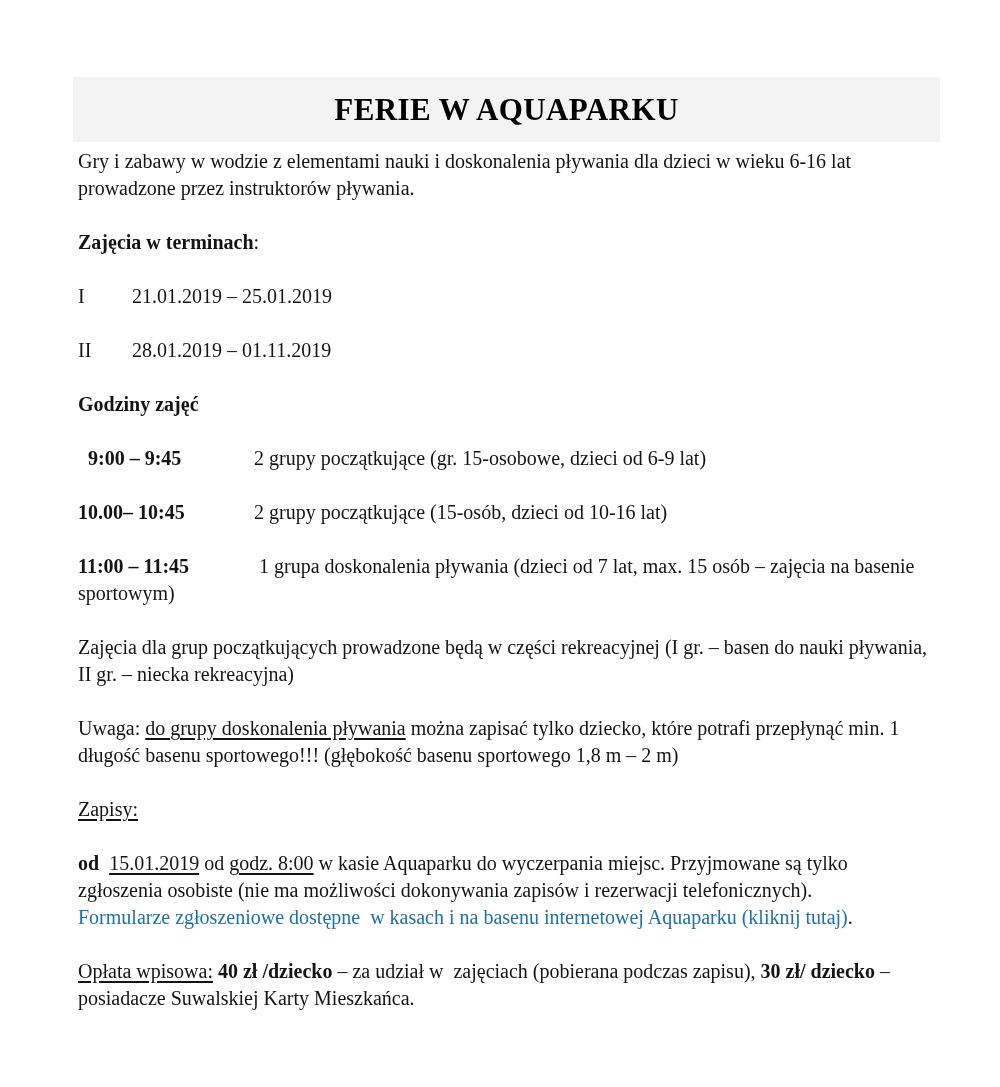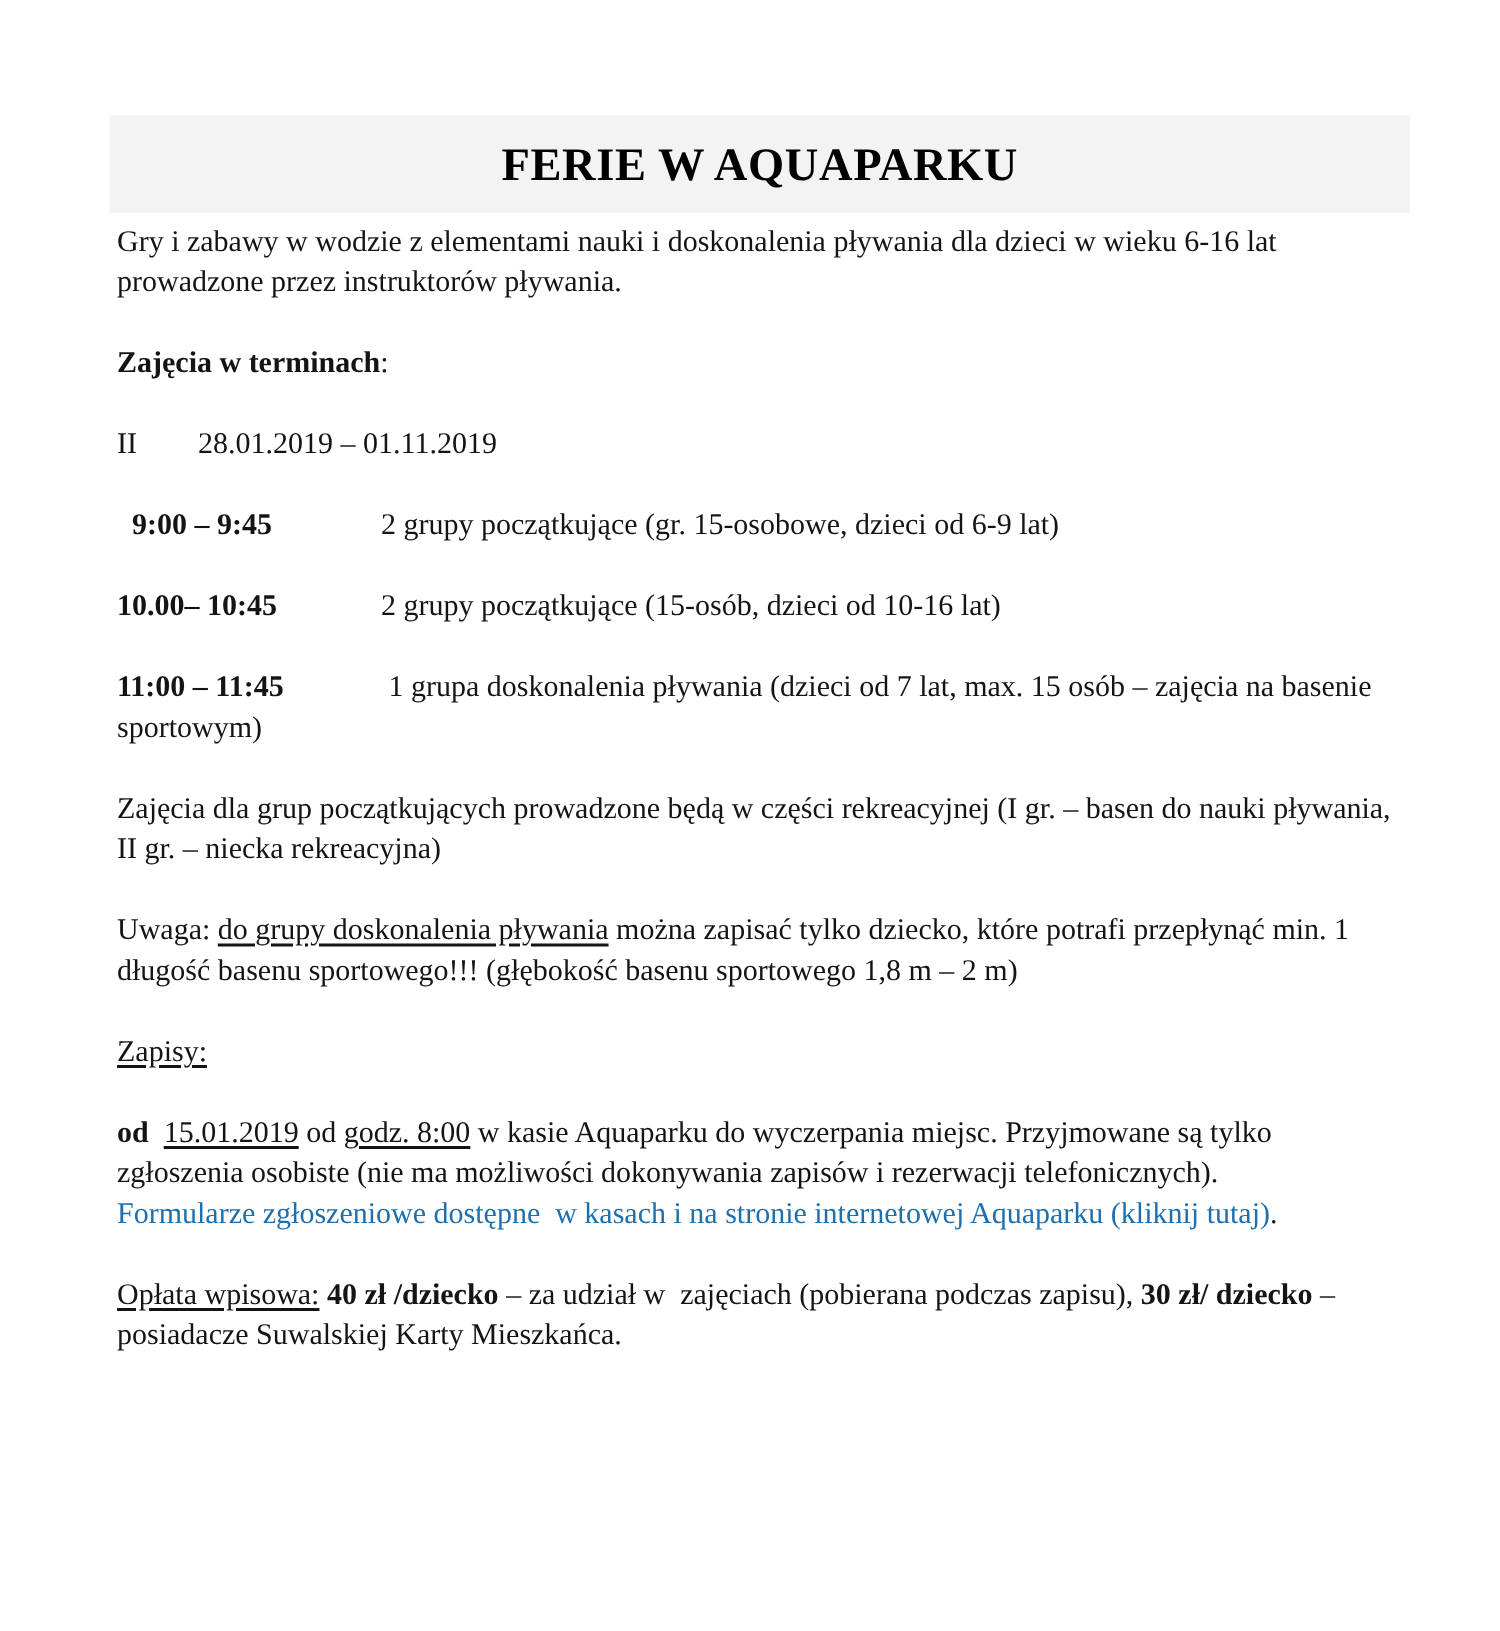--- a/index.html
+++ b/index.html
@@ -33,35 +33,37 @@
 <div class="banner">
   <h1 class="doc-title">FERIE W AQUAPARKU</h1>
 </div>
 
 <div class="content">
 
   <p><span>Gry i zabawy w wodzie z elementami nauki i doskonalenia pływania dla dzieci w wieku 6-16 lat prowadzone przez instruktorów pływania.</span></p>
 
   <p><span class="b">Zajęcia w terminach</span><span>:</span></p>
 
+  <p><span class="tabcol">I</span><span>21.01.2019 – 25.01.2019</span></p>
 
   <p><span class="tabcol">II</span><span>28.01.2019 – 01.11.2019</span></p>
 
+  <p><span class="b">Godziny zajęć</span></p>
 
   <p><span class="timecol indent">9:00 – 9:45</span><span>2 grupy początkujące (gr. 15-osobowe, dzieci od 6-9 lat)</span></p>
 
   <p><span class="timecol">10.00– 10:45</span><span>2 grupy początkujące (15-osób, dzieci od 10-16 lat)</span></p>
 
   <p><span class="timecol">11:00 – 11:45</span><span> 1 grupa doskonalenia pływania (dzieci od 7 lat, max. 15 osób – zajęcia na basenie sportowym)</span></p>
 
   <p><span>Zajęcia dla grup początkujących prowadzone będą w części rekreacyjnej (I gr. – basen do nauki pływania, II gr. – niecka rekreacyjna)</span></p>
 
   <p><span>Uwaga: </span><span class="u">do grupy doskonalenia pływania</span><span> można zapisać tylko dziecko, które potrafi przepłynąć min. 1 długość basenu sportowego!!! (głębokość basenu sportowego 1,8 m – 2 m)</span></p>
 
   <p><span class="bu">Zapisy:</span></p>
 
   <p class="tight"><span class="b">od  </span><span class="bu">15.01.2019</span><span> od </span><span class="bu">godz. 8:00</span><span> w kasie Aquaparku do wyczerpania miejsc. Przyjmowane są tylko zgłoszenia osobiste (nie ma możliwości dokonywania zapisów i rezerwacji telefonicznych).</span></p>
 
-  <p class="linkp"><span>Formularze zgłoszeniowe dostępne  w kasach i na stronie internetowej Aquaparku (kliknij tutaj)</span><span class="dark">.</span></p>
+  <p class="linkp"><span>Formularze zgłoszeniowe dostępne  w kasach i na basenu internetowej Aquaparku (kliknij tutaj)</span><span class="dark">.</span></p>
 
   <p class="tight"><span class="u">Opłata wpisowa:</span><span> </span><span class="b">40 zł /dziecko</span><span> – za udział w  zajęciach (pobierana podczas zapisu), </span><span class="b">30 zł/ dziecko</span><span> – posiadacze Suwalskiej Karty Mieszkańca.</span></p>
 
 </div>
 
 </body></html>

